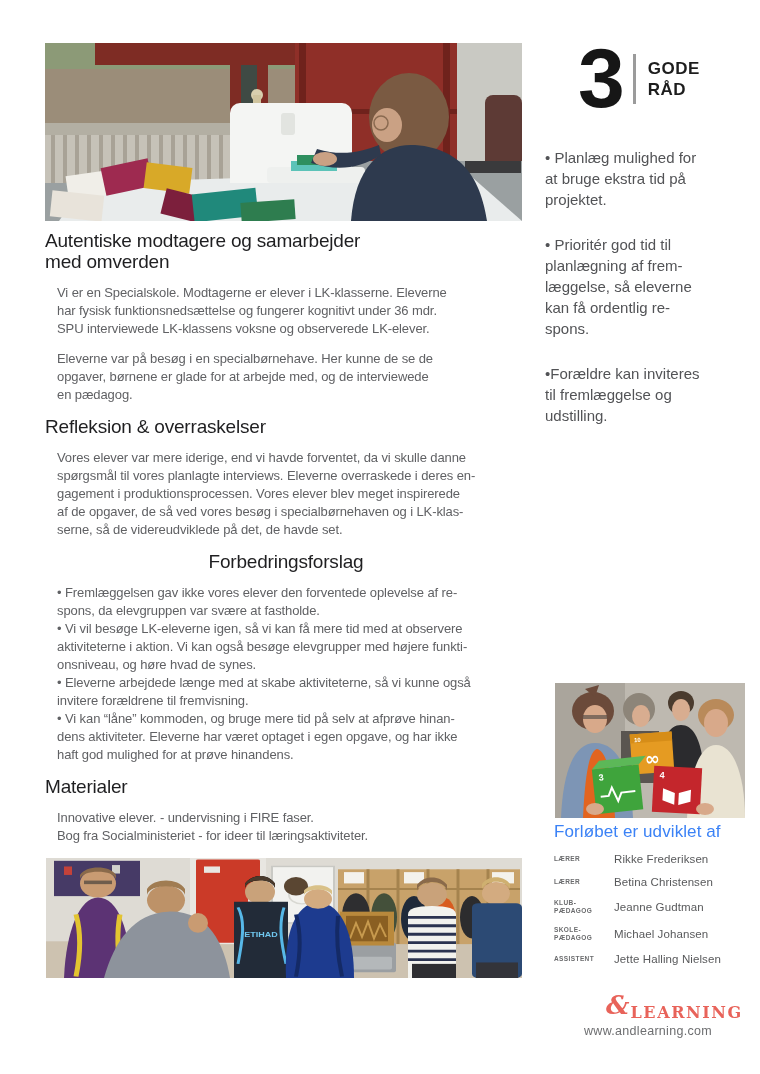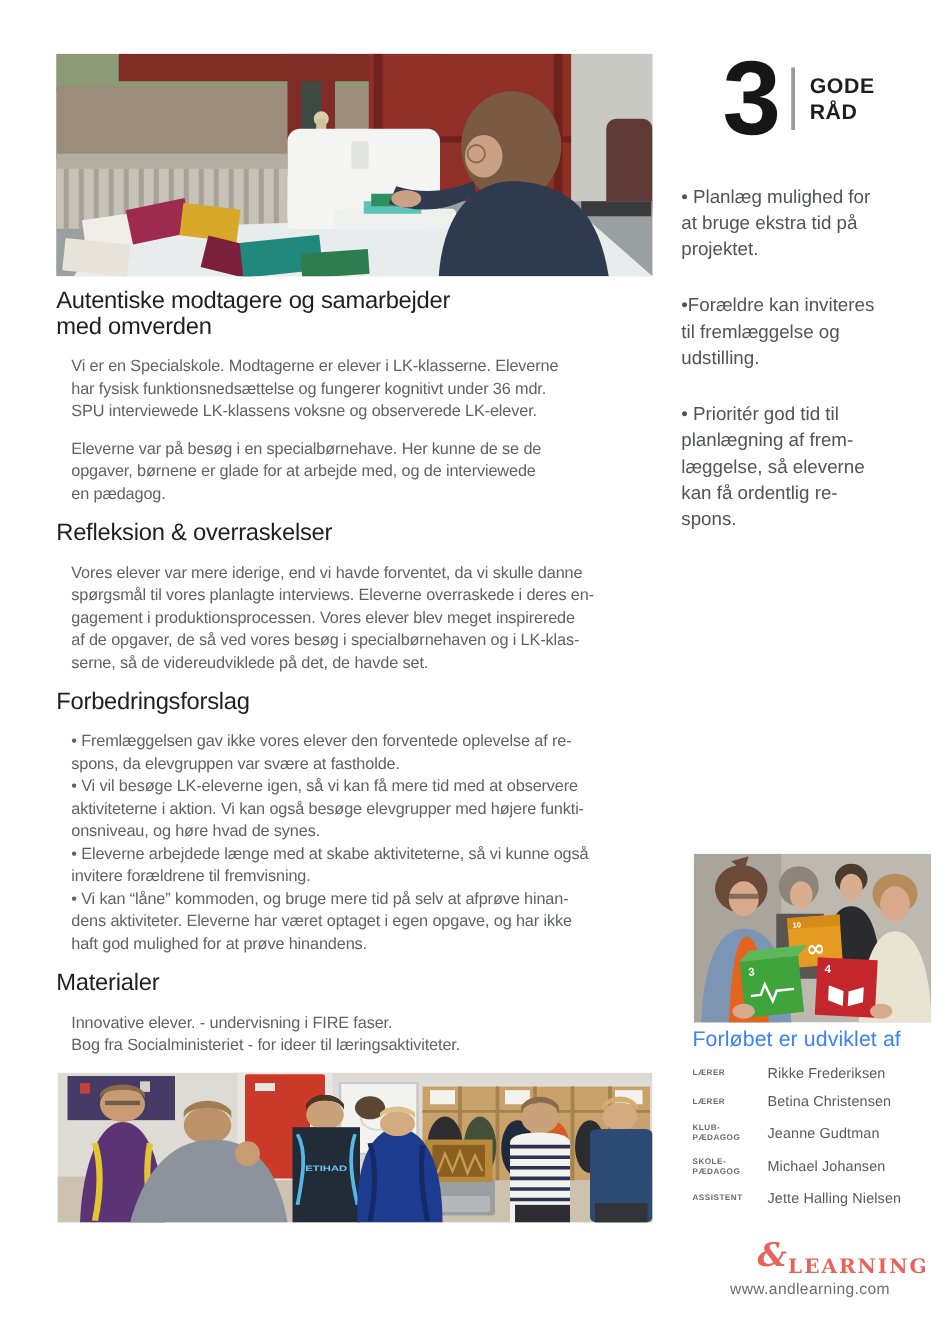--- a/index.html
+++ b/index.html
@@ -38,21 +38,21 @@
   .main h2 {
     font-size:19px; line-height:21px; font-weight:400; color:#1f1f21;
     margin:0; letter-spacing:-0.2px;
   }
   .main p { font-size:13px; line-height:18px; color:#606164; margin:12px; letter-spacing:-0.1px; }
   .sp-h1 { margin-top:0; }
   .sp-p1 { margin-top:11px; }
   .sp-p2 { margin-top:18px; }
   .sp-h2 { margin-top:19px; }
   .sp-p3 { margin-top:7px; }
-  .sp-h3 { margin-top:17px; }
+  .sp-h3 { margin-top:17px;text-align:center; }
   .sp-p4 { margin-top:7px; line-height:17.5px; }
   .sp-h4 { margin-top:7px; }
   .sp-p5 { margin-top:5px; }
 
   
   .credits-heading {
     position:absolute; left:554px; top:822px; width:200px;
     font-size:17px; color:#3b82f6; letter-spacing:0.1px;
   }
   .credits {
@@ -138,28 +138,28 @@
     <div class="badge-number">3</div>
     <div class="badge-divider"></div>
     <div class="badge-label pre">GODE
 RÅD</div>
   </div>
 
   <div class="tips">
     <p class="tip pre">• Planlæg mulighed for
 at bruge ekstra tid på
 projektet.</p>
-    <p class="tip pre">•Forældre kan inviteres
-til fremlæggelse og
-udstilling.</p>
     <p class="tip pre">• Prioritér god tid til
 planlægning af frem-
 læggelse, så eleverne
 kan få ordentlig re-
 spons.</p>
+    <p class="tip pre">•Forældre kan inviteres
+til fremlæggelse og
+udstilling.</p>
   </div>
 
   <div class="main">
     <h2 class="pre sp-h1">Autentiske modtagere og samarbejder
 med omverden</h2>
     <p class="pre sp-p1">Vi er en Specialskole. Modtagerne er elever i LK-klasserne. Eleverne
 har fysisk funktionsnedsættelse og fungerer kognitivt under 36 mdr.
 SPU interviewede LK-klassens voksne og observerede LK-elever.</p>
     <p class="pre sp-p2">Eleverne var på besøg i en specialbørnehave. Her kunne de se de
 opgaver, børnene er glade for at arbejde med, og de interviewede

